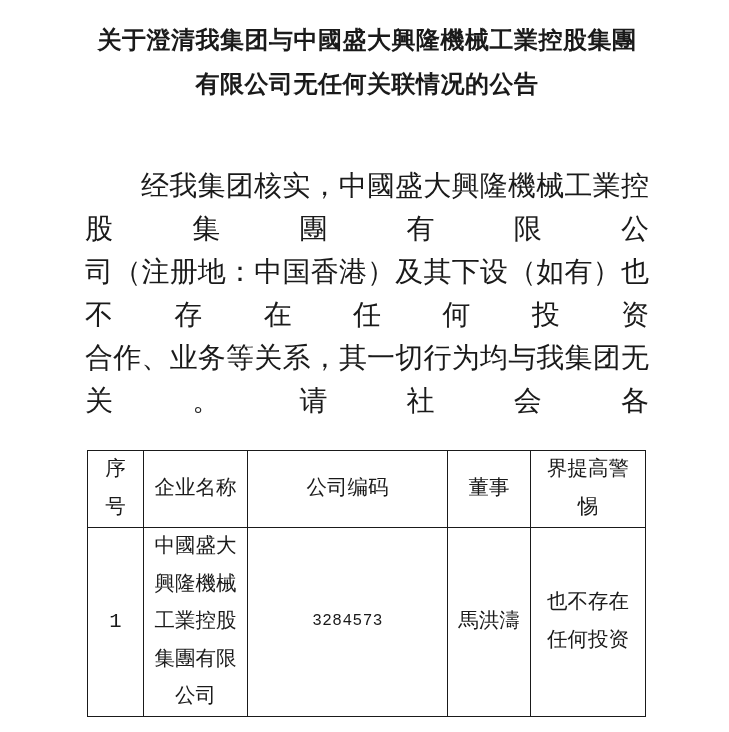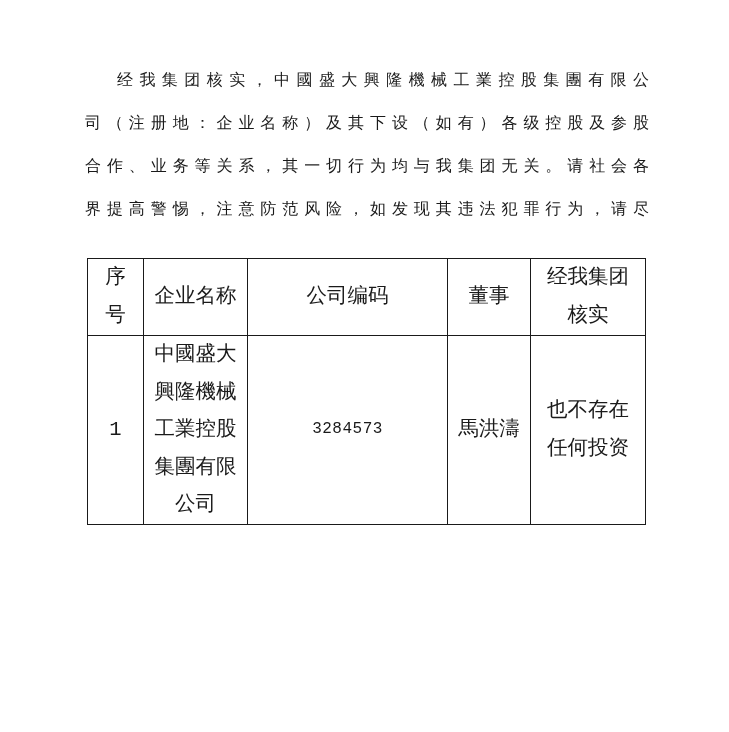--- a/index.html
+++ b/index.html
@@ -20,21 +20,21 @@
     text-align: center;
     font-weight: bold;
     font-size: 24px;
     line-height: 44px;
     letter-spacing: 0.5px;
   }
 
   .para {
     margin: 58px 16px 0 85px;
     width: 564px;
-    font-size: 16px;
+    font-size: 28px;
   }
   .para .bline {
     line-height: 43px;
     text-align: justify;
     text-align-last: justify;
   }
   .para .bline.first { text-indent: 2em; }
   .para .bline.last  { text-align-last: left; }
 
   table.doc-table {
@@ -54,43 +54,46 @@
   }
   .doc-table th { height: 70px; line-height: 38px; }
   .doc-table td { height: 186px; line-height: 37.5px; }
   .doc-table td.code-cell { font-size: 16px; letter-spacing: 0.5px; }
 </style>
 </head>
 <body>
 
 <div class="page">
 
+  <div class="title">
+    <div>关于澄清我集团与中國盛大興隆機械工業控股集團</div>
+    <div>有限公司无任何关联情况的公告</div>
+  </div>
 
   <div class="para">
     <div class="bline first">经我集团核实，中國盛大興隆機械工業控股集團有限公</div>
-    <div class="bline">司（注册地：企业名称）及其下设（如有）各级控股及参股</div>
+    <div class="bline">司（注册地：中国香港）及其下设（如有）也不存在任何投资</div>
     <div class="bline">合作、业务等关系，其一切行为均与我集团无关。请社会各</div>
-    <div class="bline">界提高警惕，注意防范风险，如发现其违法犯罪行为，请尽</div>
   </div>
 
   <table class="doc-table">
     <colgroup>
       <col style="width:56px">
       <col style="width:104px">
       <col style="width:200px">
       <col style="width:83px">
       <col style="width:115px">
     </colgroup>
     <tbody>
         <tr>
       <th>序号</th>
       <th>企业名称</th>
       <th>公司编码</th>
       <th>董事</th>
-      <th>经我集团核实</th>
+      <th>界提高警惕</th>
     </tr>
     <tr>
       <td>1</td>
       <td>中國盛大興隆機械工業控股集團有限公司</td>
       <td class="code-cell">3284573</td>
       <td>馬洪濤</td>
       <td>也不存在任何投资</td>
     </tr>
   </tbody>
     </table>

